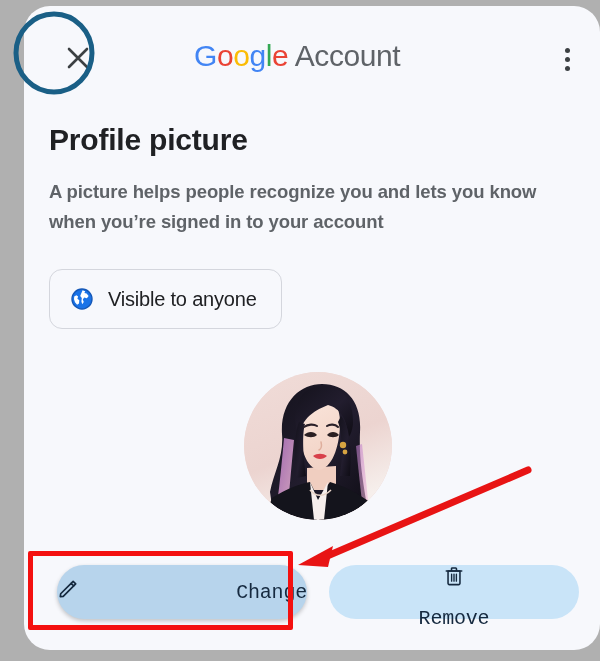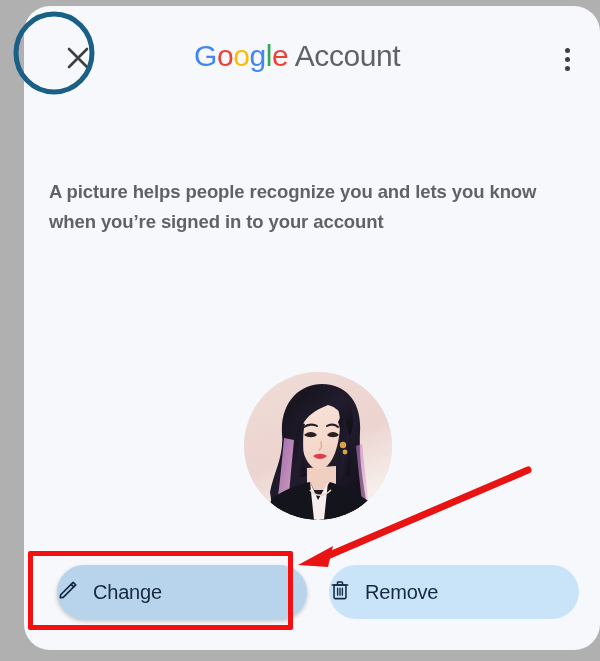--- a/index.html
+++ b/index.html
@@ -148,39 +148,40 @@
   #avatar svg { display: block; }
 
   
   .action-btn {
     position: absolute;
     height: 54px;
     border: none;
     border-radius: 27px;
     display: flex;
     align-items: center;
-    justify-content: flex-start;
+    justify-content: space-between;
     gap: 14px;
     font-size: 20px;
     letter-spacing: -0.2px;
     color: #15293f;
-    font-family: Liberation Sans, sans-serif;
+    font-family: Liberation Mono, monospace;
   }
   #change-button {
     left: 33px;
     top: 559px;
     width: 250px;
     background: #b7d4ec;
     box-shadow: 0 2px 4px rgba(0,0,0,0.22);
   }
   #remove-button {
     left: 305px;
     top: 559px;
     width: 250px;
     background: #c9e4f8;
+    flex-direction: column;
   }
 
   
   #annot-circle {
     position: absolute;
     left: 10px;
     top: 8px;
     width: 88px;
     height: 90px;
     pointer-events: none;
@@ -224,22 +225,34 @@
         <span class="g1">G</span><span class="o1">o</span><span class="o2">o</span><span class="g2">g</span><span class="l">l</span><span class="e">e</span><span class="account"> Account</span>
       </div>
 
       <div id="overflow-menu">
         <i></i>
         <i></i>
         <i></i>
       </div>
     </div>
 
+    <h1 id="page-title">Profile picture</h1>
     <p id="page-desc">A picture helps people recognize you and lets you know when you’re signed in to your account</p>
 
+    <div id="visibility-chip">
+      <span>
+        <svg class="globe-icon" width="24" height="24" viewBox="0 0 24 24">
+          <circle cx="12" cy="12" r="10" fill="#1a73e8"></circle>
+          <path d="M4.2 9.4 L6.4 8.2 L8.1 9.6 L7.4 11.8 L9.3 13.2 L9.0 16.4 L7.1 17.7 L5.0 15.2 L4.0 12.2 Z" fill="#ffffff"></path>
+          <path d="M12.6 3.2 L15.2 4.2 L14.4 6.1 L16.6 6.6 L18.6 8.9 L16.9 11.2 L14.2 10.4 L12.8 12.6 L13.8 15.0 L12.2 17.2 L11.4 14.6 L11.8 11.0 L10.2 9.0 L11.2 6.4 Z" fill="#ffffff"></path>
+          <circle cx="12" cy="12" r="10" fill="none" stroke="#1558b8" stroke-width="1.4"></circle>
+        </svg>
+      </span>
+      <span class="chip-label">Visible to anyone</span>
+    </div>
 
     <div id="avatar">
       <svg width="148" height="148" viewBox="0 0 148 148">
         <defs>
           <linearGradient id="bgG" x1="0" y1="0" x2="0.4" y2="1">
             <stop offset="0%" stop-color="#f0dcd8"></stop>
             <stop offset="60%" stop-color="#ecd4d0"></stop>
             <stop offset="100%" stop-color="#f6efec"></stop>
           </linearGradient>
           <linearGradient id="hairG" x1="0" y1="0" x2="1" y2="1">

